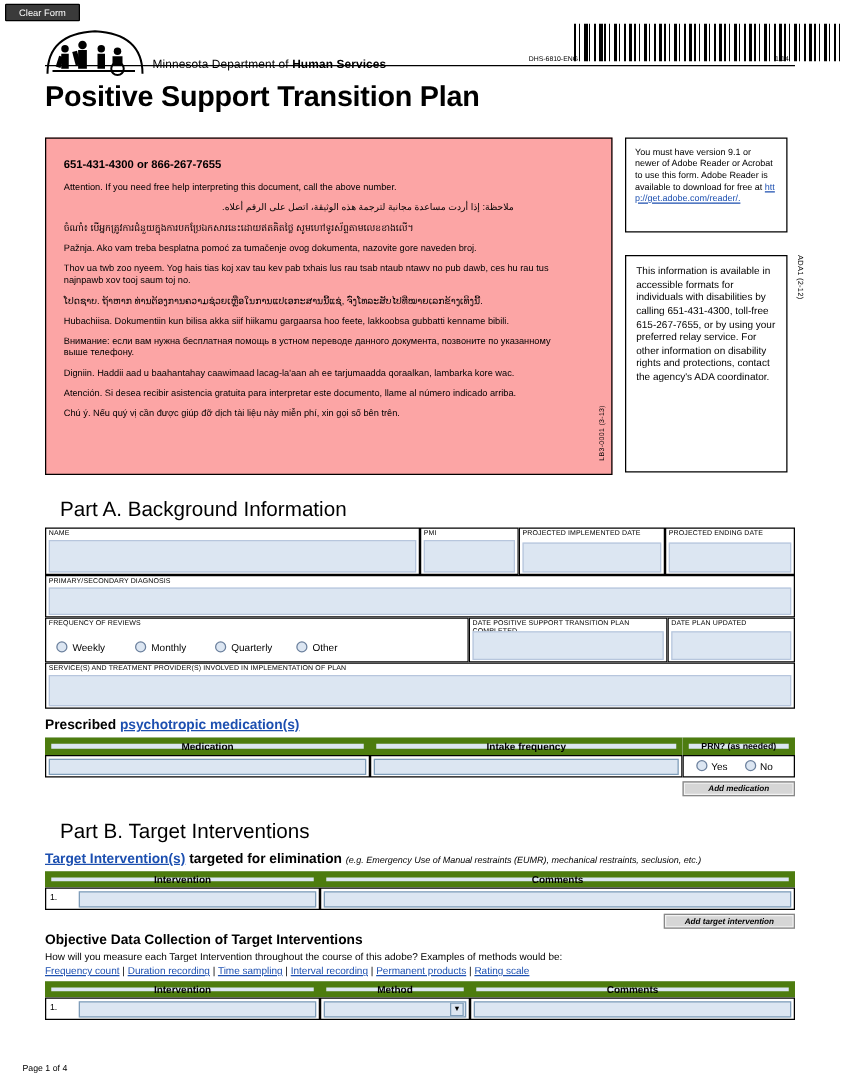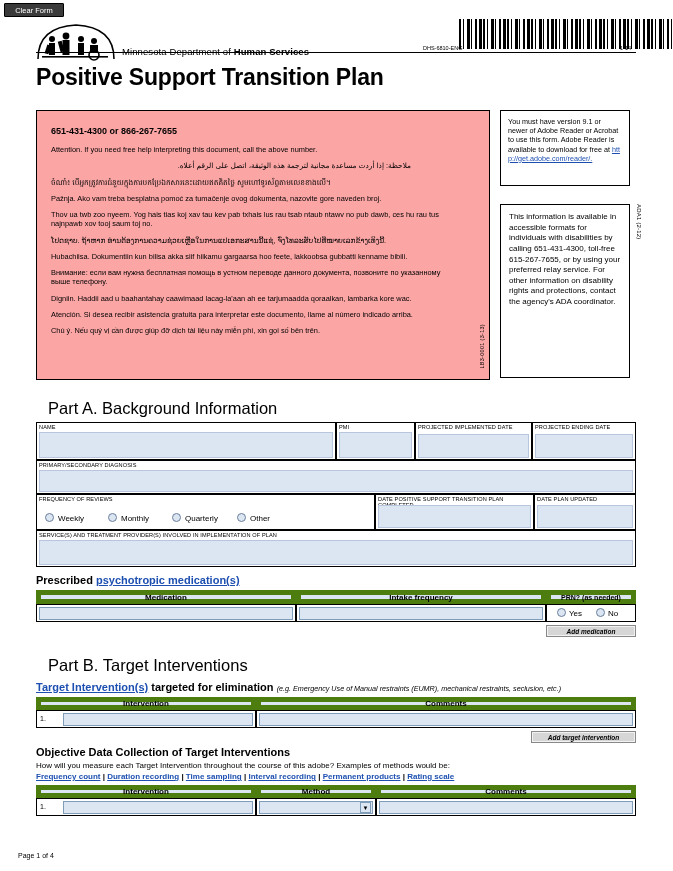--- a/index.html
+++ b/index.html
@@ -276,21 +276,21 @@
   </div>
   <div class="tcell" style="left:256px;top:710px;width:380px;height:18px;">
     <div class="fill2" style="left:2px;top:2px;width:374px;height:13px;"></div>
   </div>
 
   <div class="btn" style="left:531px;top:731px;width:105px;height:12px;">Add target intervention</div>
 
   <div class="sub-h" style="top:746px;font-size:11px;">Objective Data Collection of Target Interventions</div>
   <div class="plain" style="left:36px;top:761px;width:600px;">How will you measure each Target Intervention throughout the course of this adobe? Examples of methods would be:</div>
 
-  <div class="links-row" style="top:772px;font-weight:bold;">
+  <div class="links-row" style="top:772px;">
     <span>Frequency count</span><span class="sep"> | </span><span>Duration recording</span><span class="sep"> | </span><span>Time sampling</span><span class="sep"> | </span><span>Interval recording</span><span class="sep"> | </span><span>Permanent products</span><span class="sep"> | </span><span>Rating scale</span>
   </div>
 
   <div class="thead" style="left:36px;top:785px;width:220px;height:13px;">Intervention</div>
   <div class="thead" style="left:256px;top:785px;width:120px;height:13px;">Method</div>
   <div class="thead" style="left:376px;top:785px;width:260px;height:13px;">Comments</div>
 
   <div class="tcell" style="left:36px;top:798px;width:220px;height:18px;">
     <div class="rownum" style="left:3px;top:4px;">1.</div>
     <div class="fill2" style="left:26px;top:2px;width:190px;height:13px;"></div>

